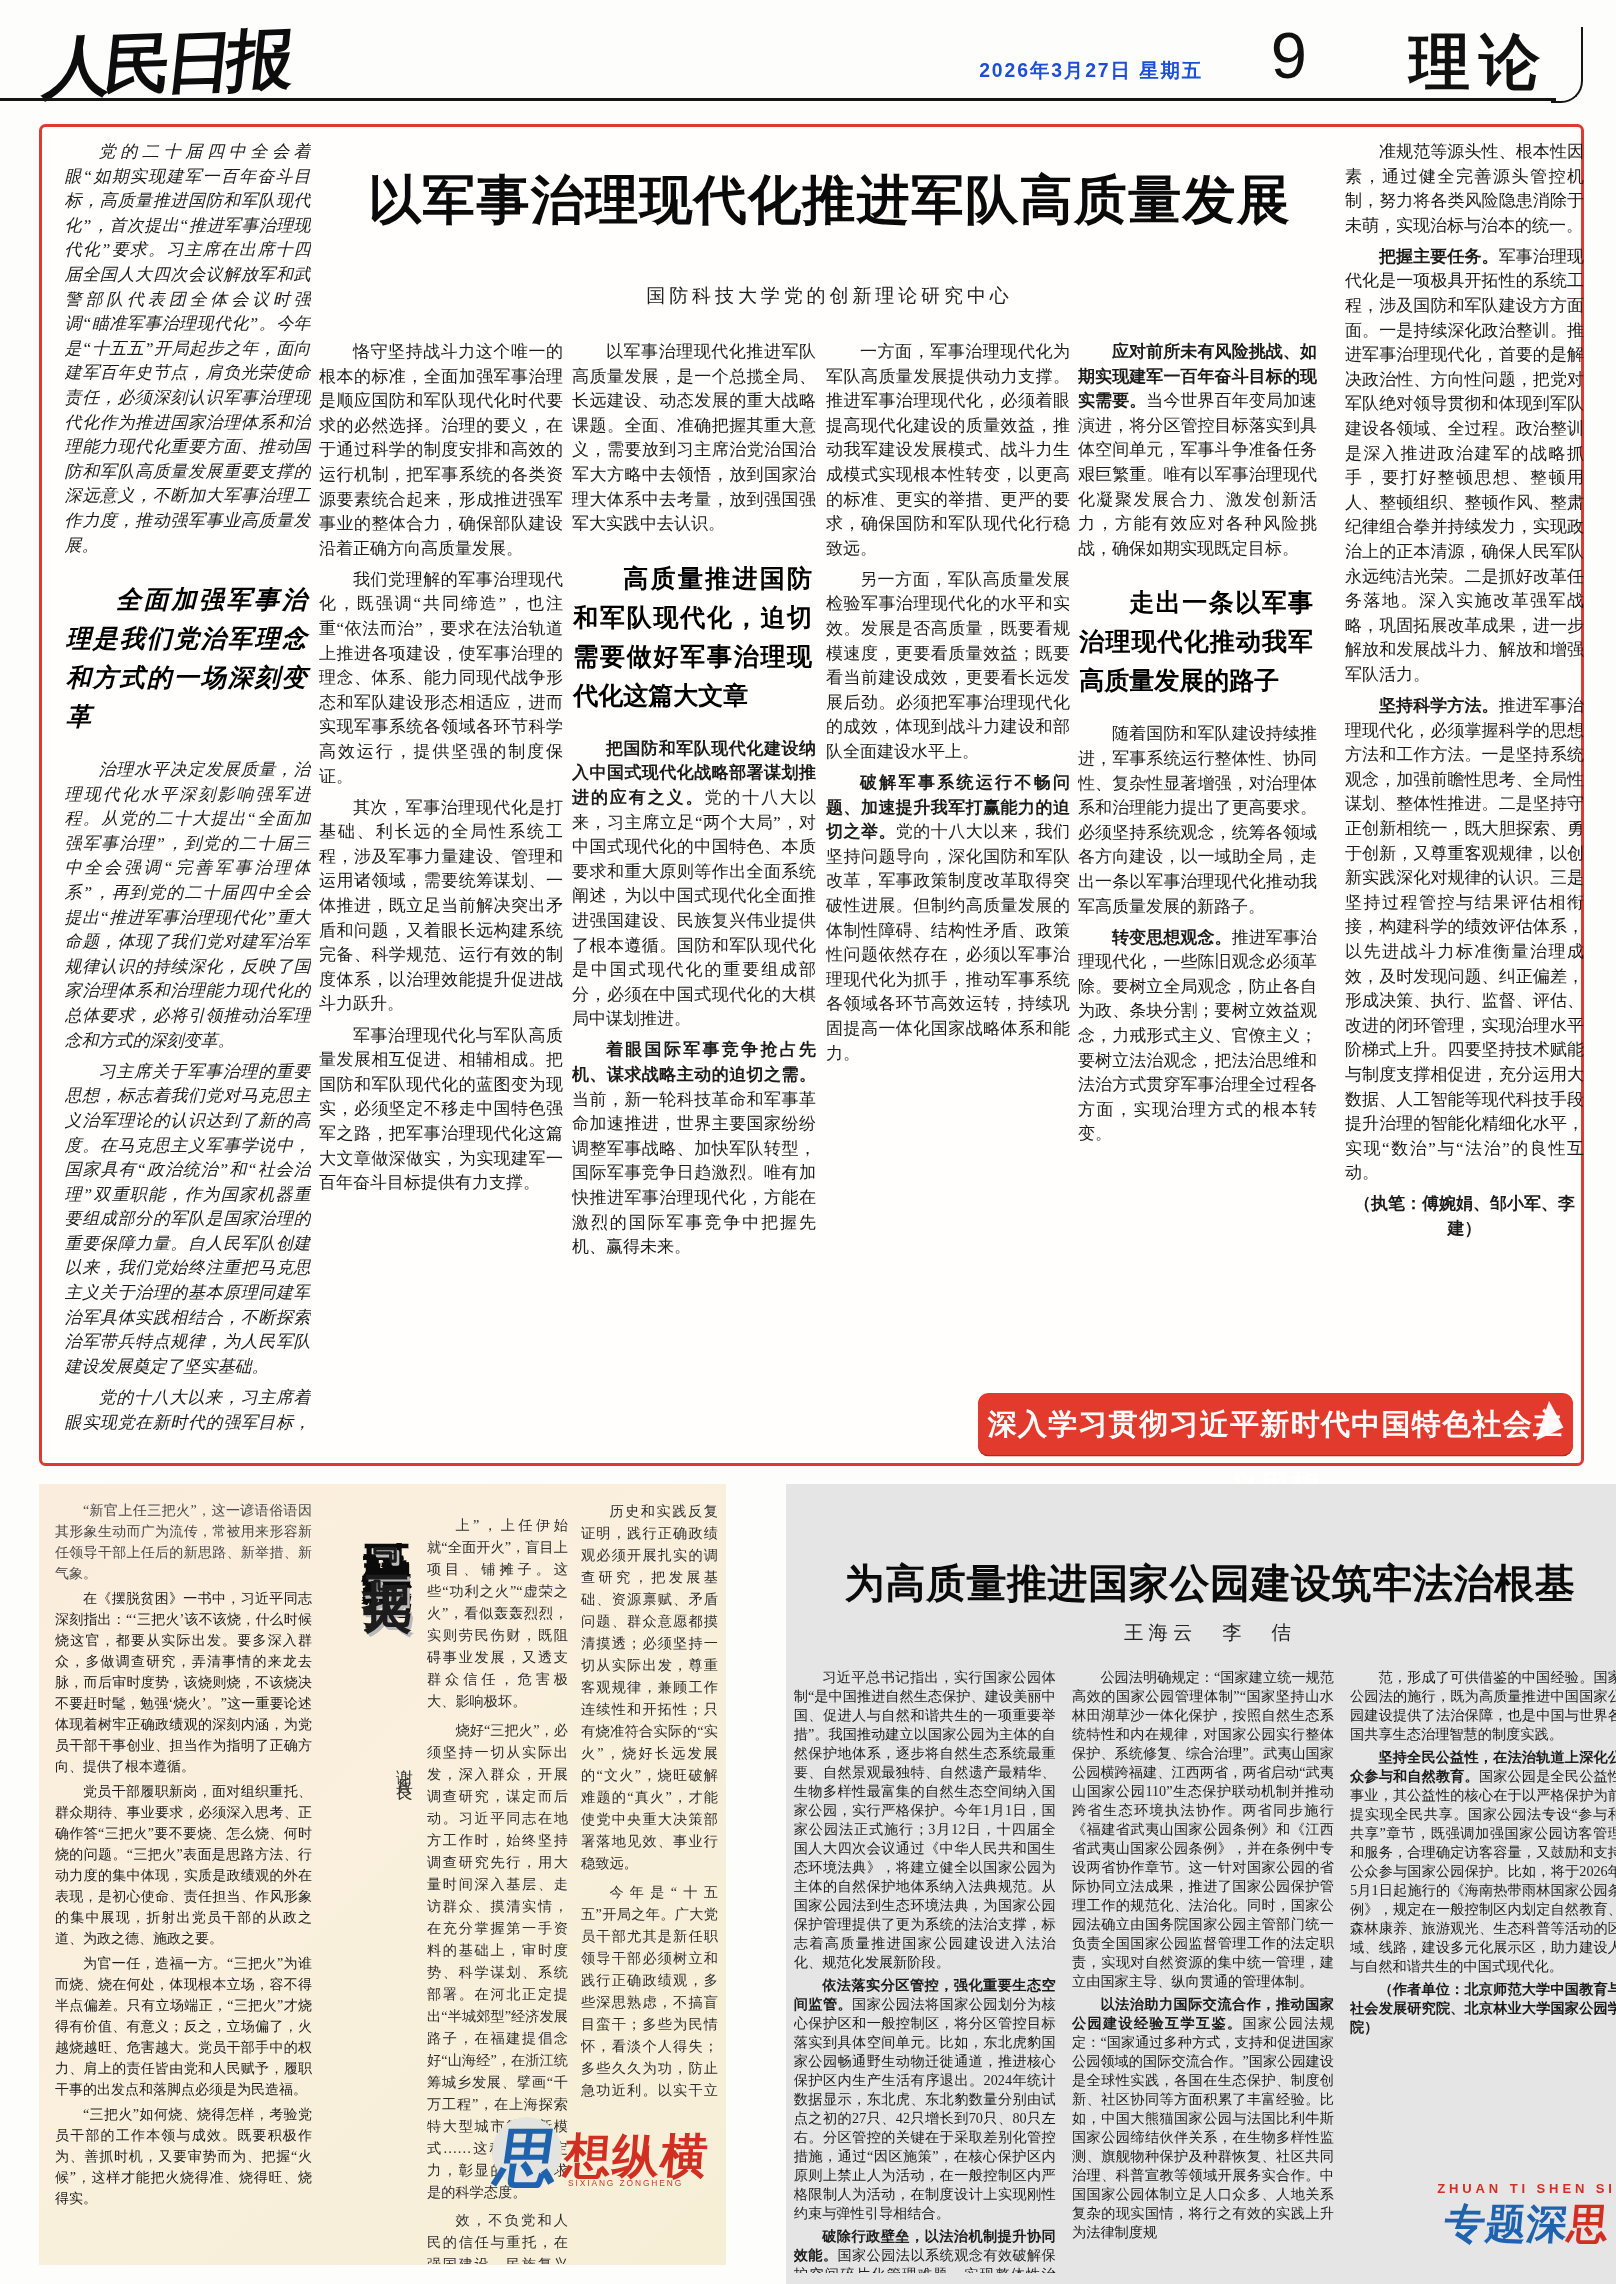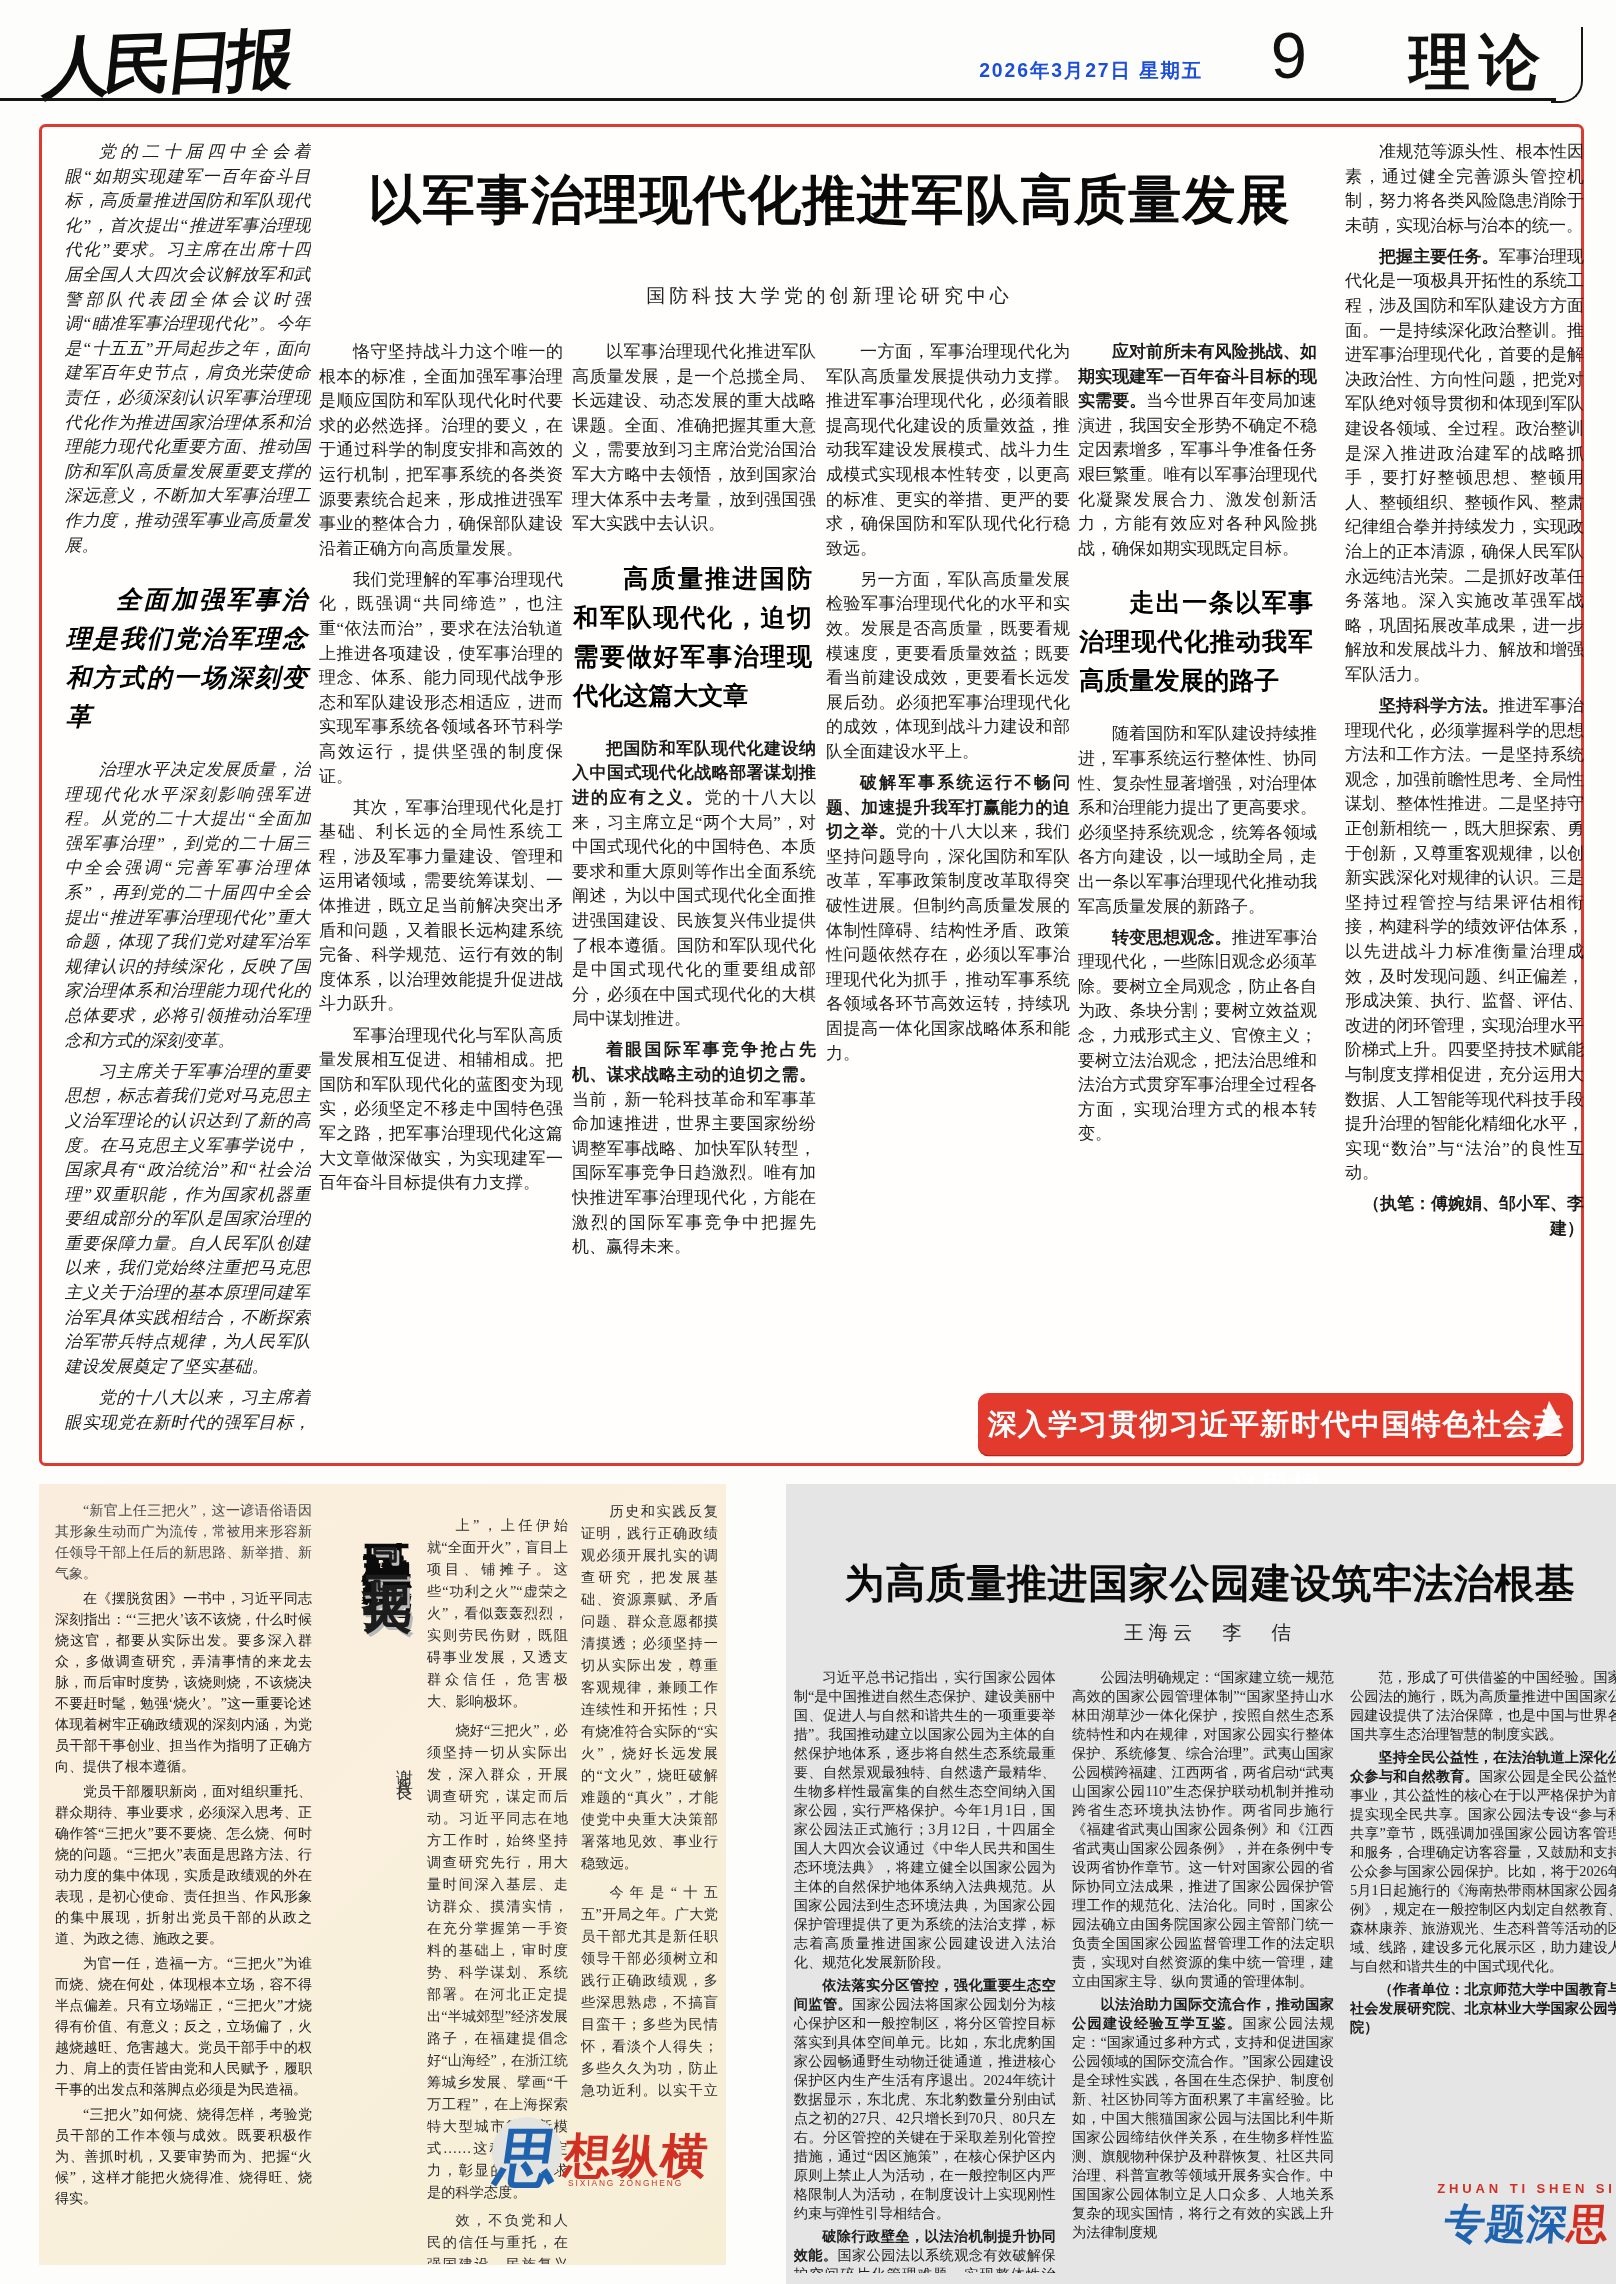--- a/index.html
+++ b/index.html
@@ -28,21 +28,21 @@
   .para{margin:0 0 6.5px 0;text-indent:2em;}
   .para .lead{font-family:"Liberation Sans",sans-serif;}
   .subhead{font-family:"Liberation Serif",serif;font-weight:bold;font-size:25px;line-height:39px;
         text-indent:2em;text-align:justify;margin:22px 3.9px 22px 1.3px;color:#000;}
   .c1{left:22.6px;top:13px;width:246px;height:1296px;font-style:italic;}
   .c2{left:277px;top:213px;width:244px;height:1048px;}
   .c3{left:530px;top:213px;width:244px;height:1048px;}
   .c4{left:784px;top:213px;width:244px;height:1048px;}
   .c5{left:1036px;top:213px;width:239px;height:1048px;}
   .c6{left:1303px;top:13px;width:239px;height:1249px;}
-  .signature{text-align:right;font-weight:bold;text-indent:0;}
+  .signature{text-align:center;font-weight:bold;text-indent:0;}
   .banner{position:absolute;left:936px;top:1266px;width:595px;height:62px;background:#e23a2c;
         border-radius:10.3px;color:#fff;font-family:"Liberation Sans",sans-serif;font-weight:bold;
         font-size:29px;line-height:62px;text-align:center;letter-spacing:1.3px;box-shadow:0 1.3px 0 #b5271c;}
   .pen-icon{position:absolute;right:9px;top:10.3px;width:0;height:0;
         border-left:22px solid #ffffff;border-top:21px solid transparent;border-bottom:21px solid transparent;
         transform:rotate(18deg);opacity:.95;}
   
   .left-art{position:absolute;left:39px;top:1484px;width:687px;height:781px;
         background:linear-gradient(135deg,#fbeddd 0%,#f9f0dc 55%,#f7eed6 100%);}
   .la-colA{position:absolute;left:16px;top:16px;width:257px;height:750px;overflow:hidden;
@@ -131,21 +131,21 @@
       <p class="para"><b class="lead">着眼国际军事竞争抢占先机、谋求战略主动的迫切之需。</b><span>当前，新一轮科技革命和军事革命加速推进，世界主要国家纷纷调整军事战略、加快军队转型，国际军事竞争日趋激烈。唯有加快推进军事治理现代化，方能在激烈的国际军事竞争中把握先机、赢得未来。</span></p>
     </div>
 
     <div class="ncol c4">
       <p class="para"><b class="lead"></b><span>一方面，军事治理现代化为军队高质量发展提供动力支撑。推进军事治理现代化，必须着眼提高现代化建设的质量效益，推动我军建设发展模式、战斗力生成模式实现根本性转变，以更高的标准、更实的举措、更严的要求，确保国防和军队现代化行稳致远。</span></p>
       <p class="para"><b class="lead"></b><span>另一方面，军队高质量发展检验军事治理现代化的水平和实效。发展是否高质量，既要看规模速度，更要看质量效益；既要看当前建设成效，更要看长远发展后劲。必须把军事治理现代化的成效，体现到战斗力建设和部队全面建设水平上。</span></p>
       <p class="para"><b class="lead">破解军事系统运行不畅问题、加速提升我军打赢能力的迫切之举。</b><span>党的十八大以来，我们坚持问题导向，深化国防和军队改革，军事政策制度改革取得突破性进展。但制约高质量发展的体制性障碍、结构性矛盾、政策性问题依然存在，必须以军事治理现代化为抓手，推动军事系统各领域各环节高效运转，持续巩固提高一体化国家战略体系和能力。</span></p>
     </div>
 
     <div class="ncol c5">
-      <p class="para"><b class="lead">应对前所未有风险挑战、如期实现建军一百年奋斗目标的现实需要。</b><span>当今世界百年变局加速演进，我国安全形势不确定不稳定因素增多，军事斗争准备任务艰巨繁重。唯有以军事治理现代化凝聚发展合力、激发创新活力，方能有效应对各种风险挑战，确保如期实现既定目标。</span></p>
+      <p class="para"><b class="lead">应对前所未有风险挑战、如期实现建军一百年奋斗目标的现实需要。</b><span>当今世界百年变局加速演进，将分区管控目标落实到具体空间单元，军事斗争准备任务艰巨繁重。唯有以军事治理现代化凝聚发展合力、激发创新活力，方能有效应对各种风险挑战，确保如期实现既定目标。</span></p>
       <div class="subhead">走出一条以军事治理现代化推动我军高质量发展的路子</div>
       <p class="para"><b class="lead"></b><span>随着国防和军队建设持续推进，军事系统运行整体性、协同性、复杂性显著增强，对治理体系和治理能力提出了更高要求。必须坚持系统观念，统筹各领域各方向建设，以一域助全局，走出一条以军事治理现代化推动我军高质量发展的新路子。</span></p>
       <p class="para"><b class="lead">转变思想观念。</b><span>推进军事治理现代化，一些陈旧观念必须革除。要树立全局观念，防止各自为政、条块分割；要树立效益观念，力戒形式主义、官僚主义；要树立法治观念，把法治思维和法治方式贯穿军事治理全过程各方面，实现治理方式的根本转变。</span></p>
     </div>
 
     <div class="ncol c6">
       <p class="para"><b class="lead"></b><span>准规范等源头性、根本性因素，通过健全完善源头管控机制，努力将各类风险隐患消除于未萌，实现治标与治本的统一。</span></p>
       <p class="para"><b class="lead">把握主要任务。</b><span>军事治理现代化是一项极具开拓性的系统工程，涉及国防和军队建设方方面面。一是持续深化政治整训。推进军事治理现代化，首要的是解决政治性、方向性问题，把党对军队绝对领导贯彻和体现到军队建设各领域、全过程。政治整训是深入推进政治建军的战略抓手，要打好整顿思想、整顿用人、整顿组织、整顿作风、整肃纪律组合拳并持续发力，实现政治上的正本清源，确保人民军队永远纯洁光荣。二是抓好改革任务落地。深入实施改革强军战略，巩固拓展改革成果，进一步解放和发展战斗力、解放和增强军队活力。</span></p>
       <p class="para"><b class="lead">坚持科学方法。</b><span>推进军事治理现代化，必须掌握科学的思想方法和工作方法。一是坚持系统观念，加强前瞻性思考、全局性谋划、整体性推进。二是坚持守正创新相统一，既大胆探索、勇于创新，又尊重客观规律，以创新实践深化对规律的认识。三是坚持过程管控与结果评估相衔接，构建科学的绩效评估体系，以先进战斗力标准衡量治理成效，及时发现问题、纠正偏差，形成决策、执行、监督、评估、改进的闭环管理，实现治理水平阶梯式上升。四要坚持技术赋能与制度支撑相促进，充分运用大数据、人工智能等现代科技手段提升治理的智能化精细化水平，实现“数治”与“法治”的良性互动。</span></p>
       <p class="para signature">（执笔：傅婉娟、邹小军、李建）</p>

